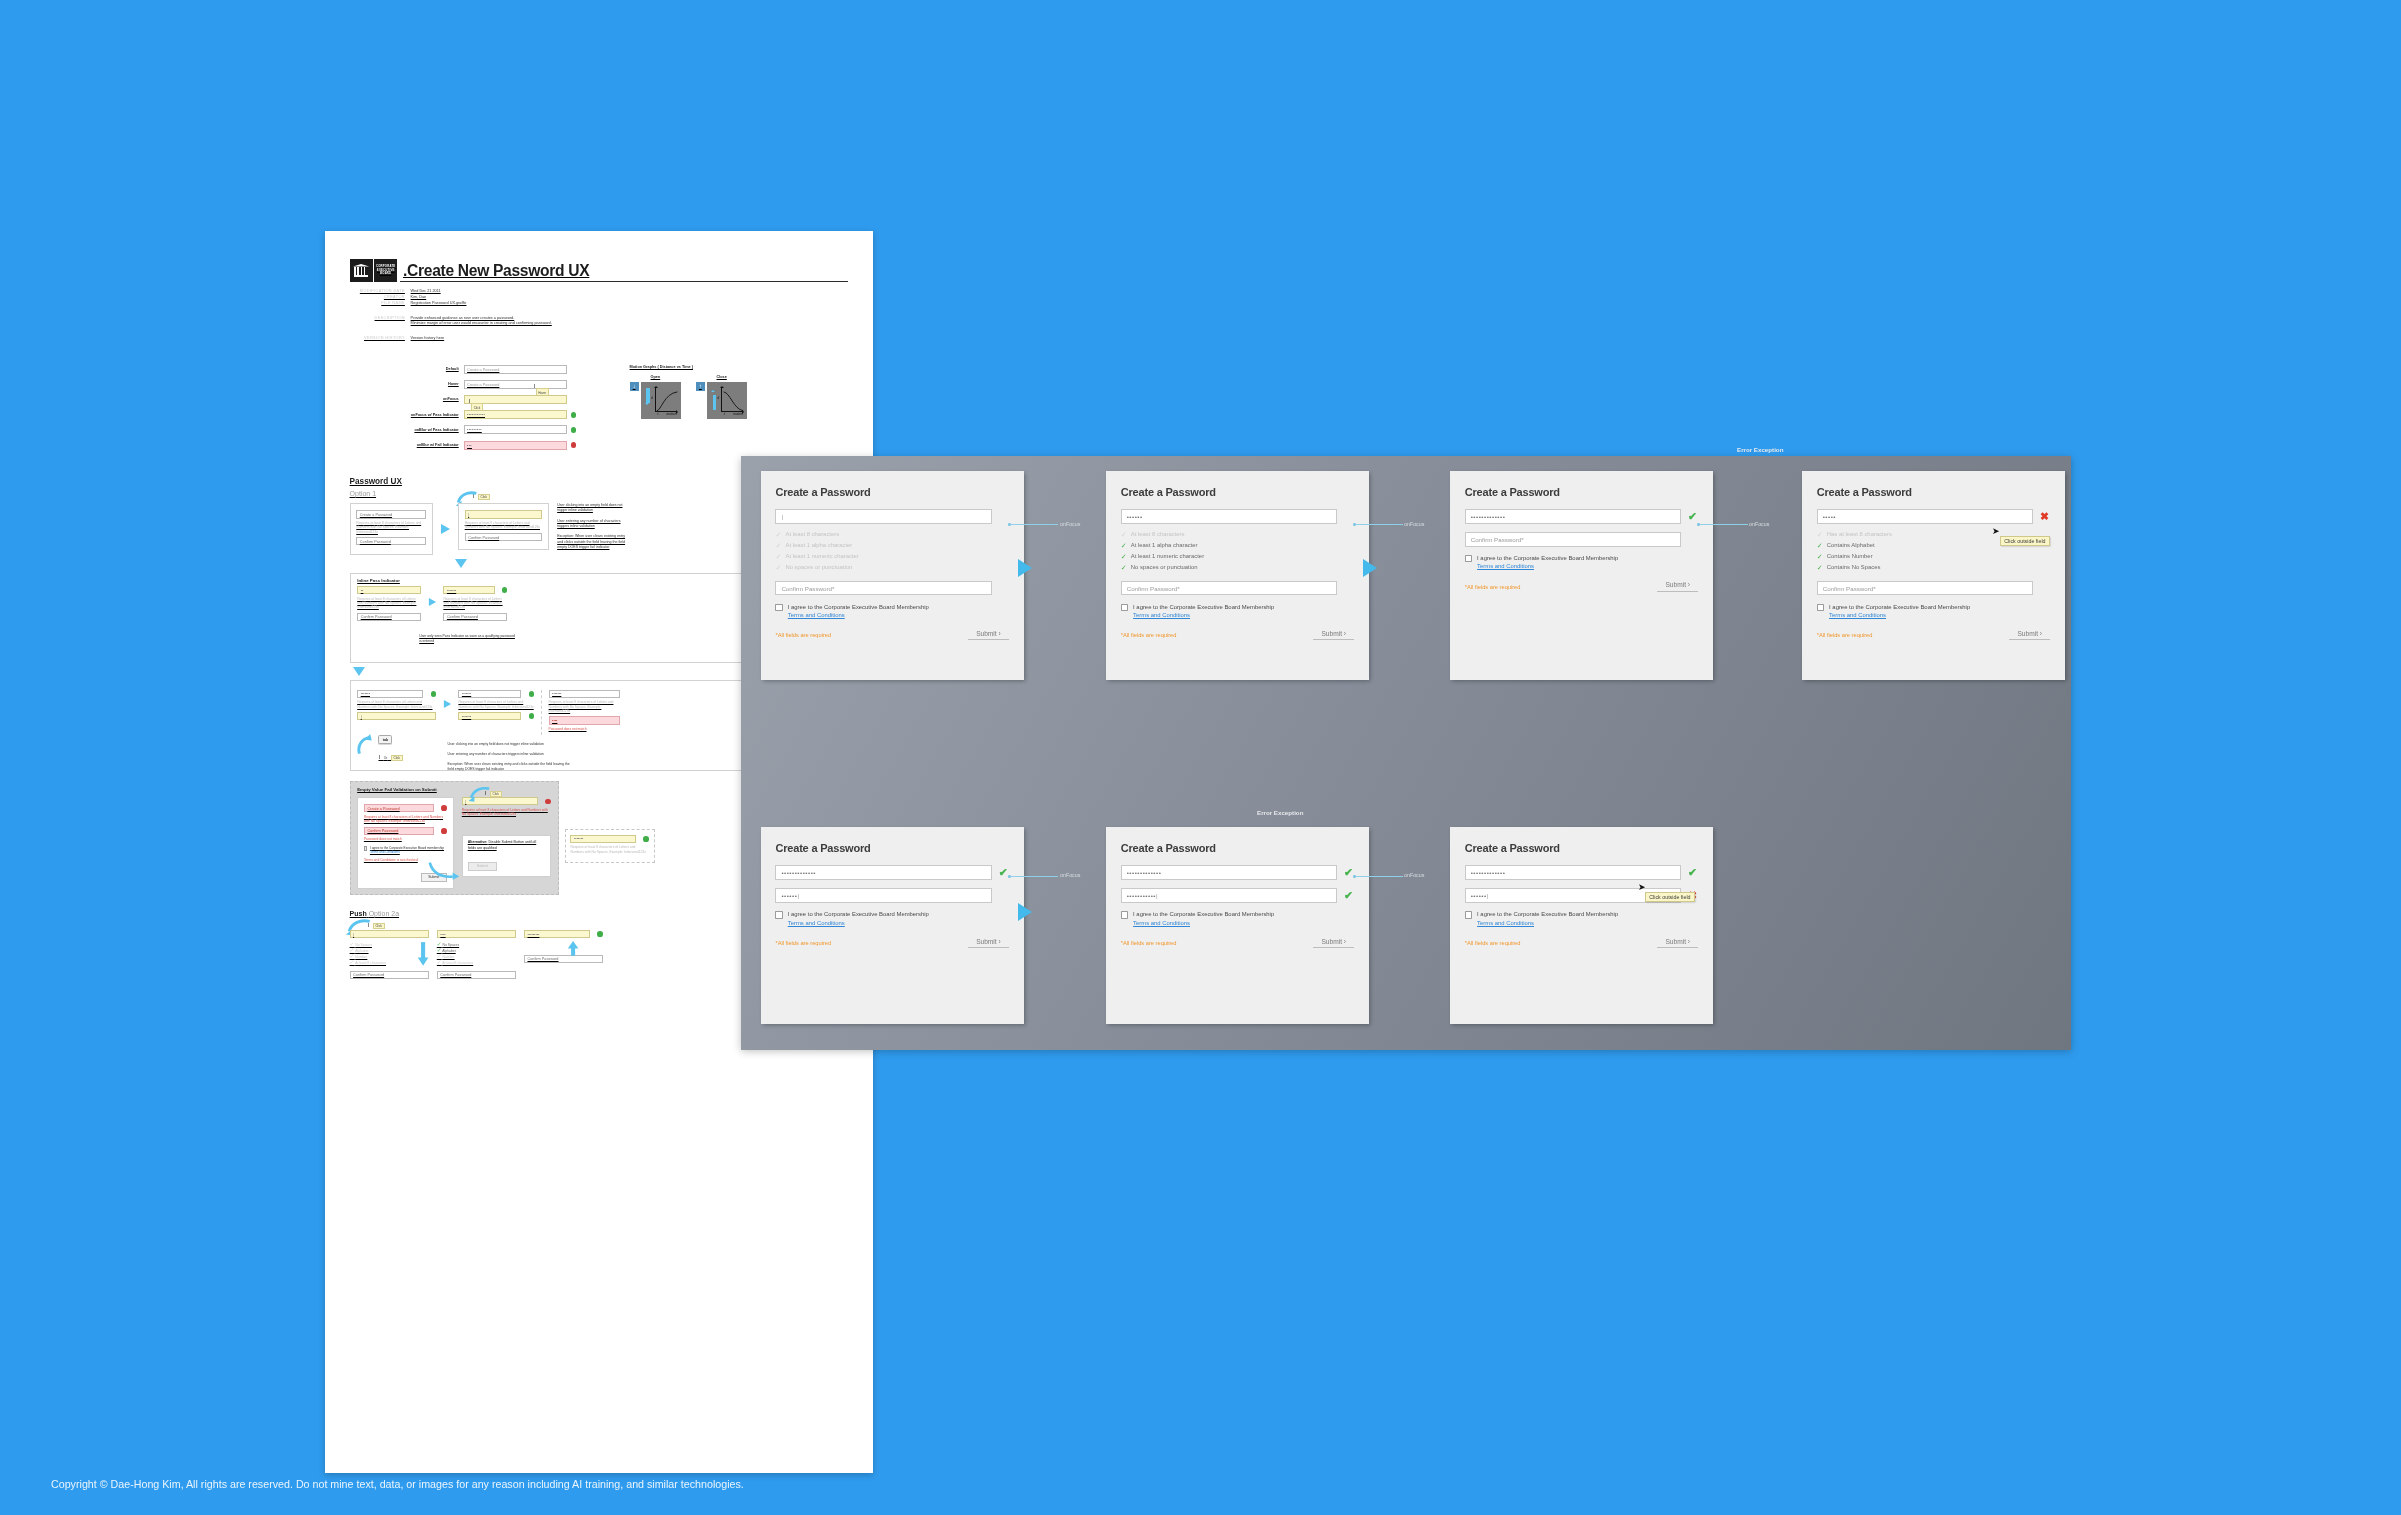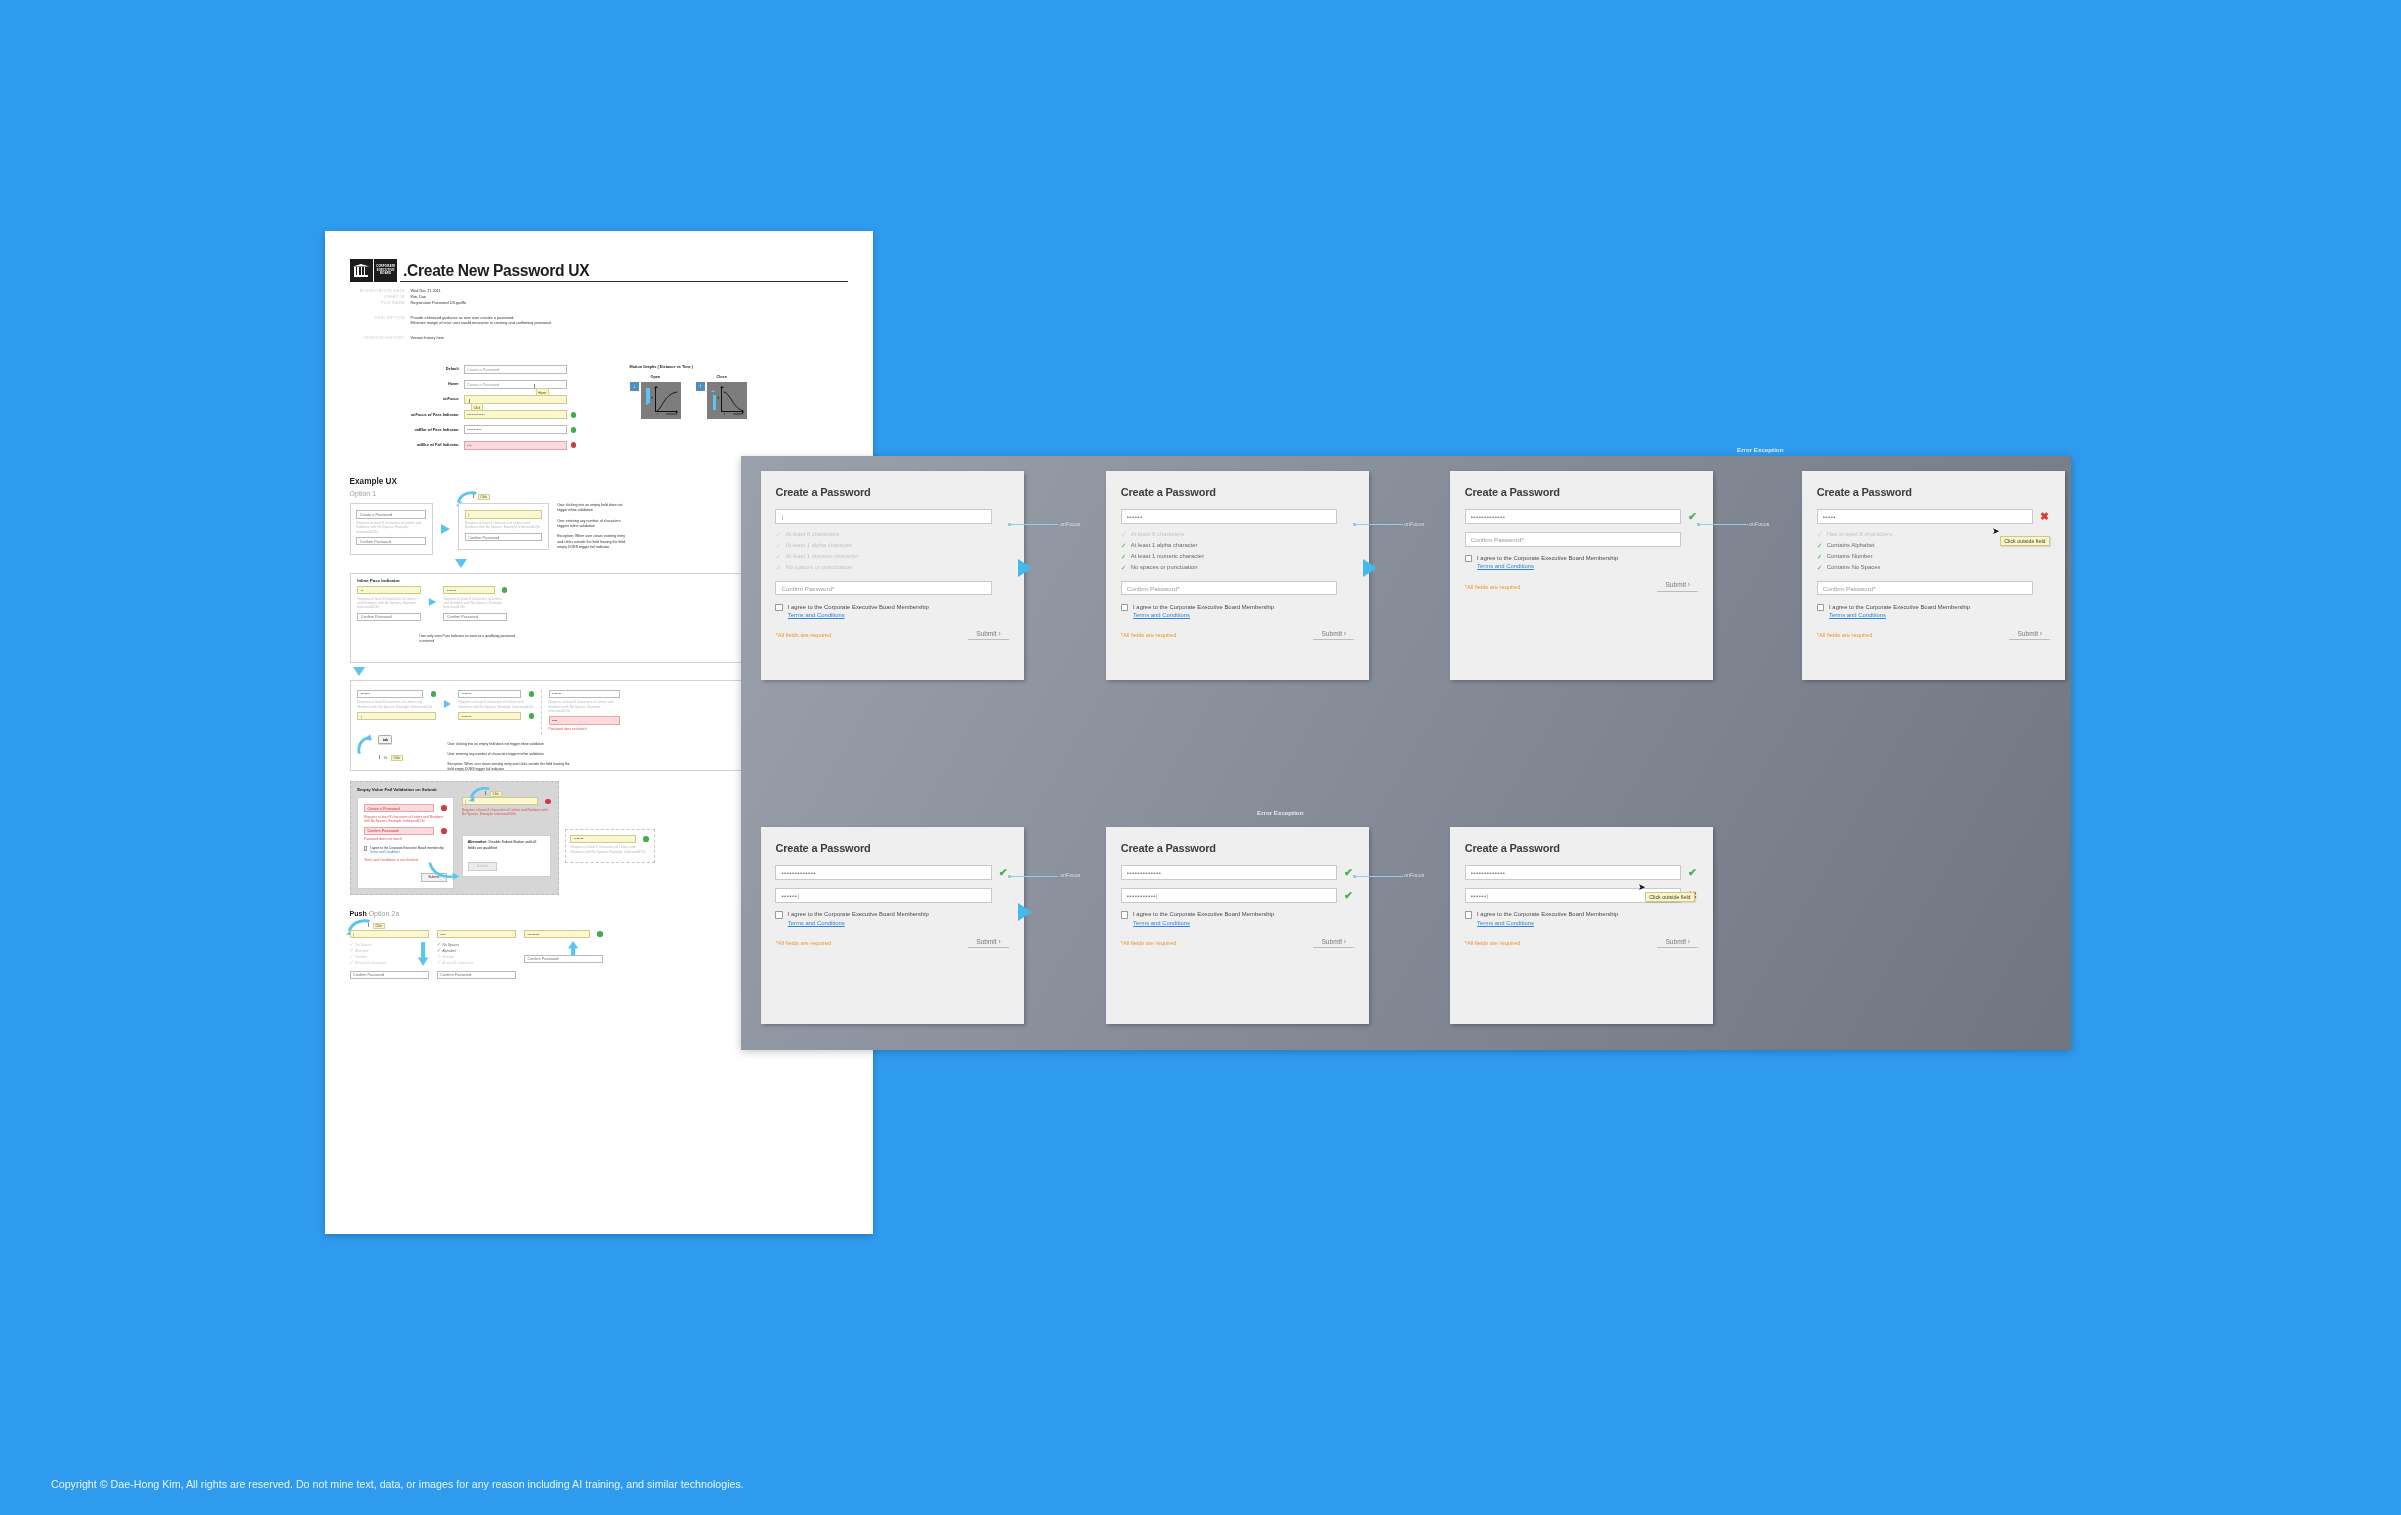--- a/index.html
+++ b/index.html
@@ -5,23 +5,23 @@
   * { box-sizing: border-box; margin:0; padding:0; }
   html,body { width:2401px; height:1516px; overflow:hidden; }
   body {
     background:#2f9bee;
     font-family:"Liberation Sans", sans-serif;
     position:relative;
   }
 
   
   #doc-sheet{
-    position:absolute; left:325px; top:231px; width:548px; height:1003px;
+    position:absolute; left:325px; top:231px; width:548px; height:1242px;
     background:#ffffff; box-shadow:0 1.6px 6.6px rgba(0,0,0,.22);
-    overflow:hidden; padding:28px 24.6px 0 24.6px;
+    overflow:hidden; padding:28px 24.6px 0 24.6px;text-decoration:underline;
   }
   
   .doc-head{ display:flex; align-items:flex-end; gap:3.3px; }
   .logo-block{ display:flex; gap:1.6px; }
   .logo-a{ width:23px; height:23px; background:#1c1c1c; display:flex; align-items:center; justify-content:center; }
   .logo-b{ width:23px; height:23px; background:#1c1c1c; color:#fff; font-size:2.8px; line-height:3.6px;
            letter-spacing:0.2px; display:flex; flex-direction:column; align-items:center; justify-content:center; font-weight:bold; }
   .bank-glyph{ width:16.4px; height:13px; position:relative; }
   .bank-glyph:before{ content:""; position:absolute; left:0; top:0; width:16.4px; height:2.5px; background:#fff;
                       clip-path:polygon(50% 0,100% 100%,0 100%); }
@@ -284,21 +284,21 @@
               <span class="gl" style="left:9.9px;top:14px;">d</span>
               <span class="gl" style="left:16.4px;top:30px;">t</span>
               <span class="gl" style="left:25.5px;top:30px;">motion</span>
             </div>
           </div>
         </div>
       </div>
     </div>
   </div>
 
-  <div class="sec-h1">Example UX</div>
+  <div class="sec-h1">Password UX</div>
   <div class="sec-h2">Option 1</div>
 
   <div style="display:flex; align-items:flex-start; gap:8.2px; position:relative;">
     <div class="panel" style="width:83px;padding:6.6px 5.7px 8.2px 5.7px;">
       <div class="fld">Create a Password</div>
       <div class="hint">Requires at least 8 characters of Letters and Numbers with No Spaces. Example: lettersand123x</div>
       <div class="fld">Confirm Password</div>
     </div>
     <div class="tri-r" style="margin-top:21.3px;"></div>
     <div style="position:relative;">

